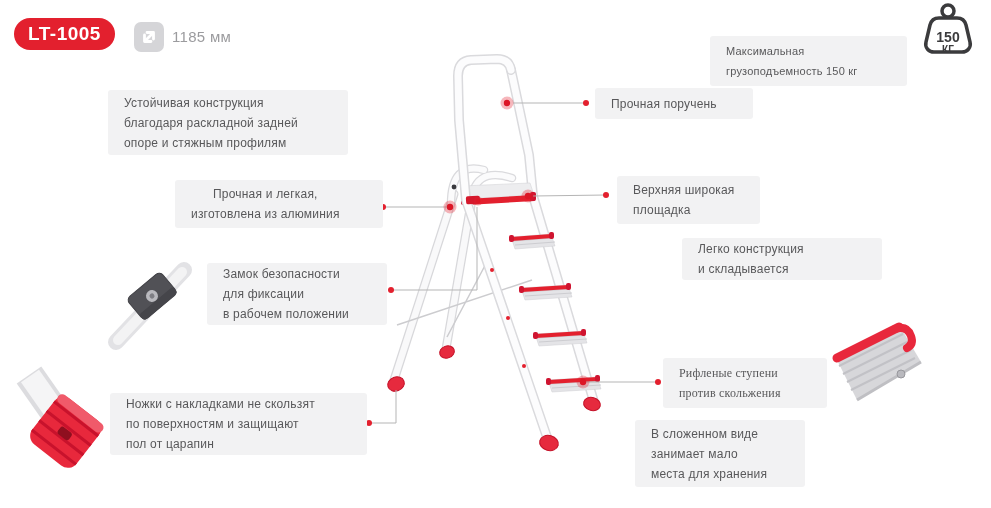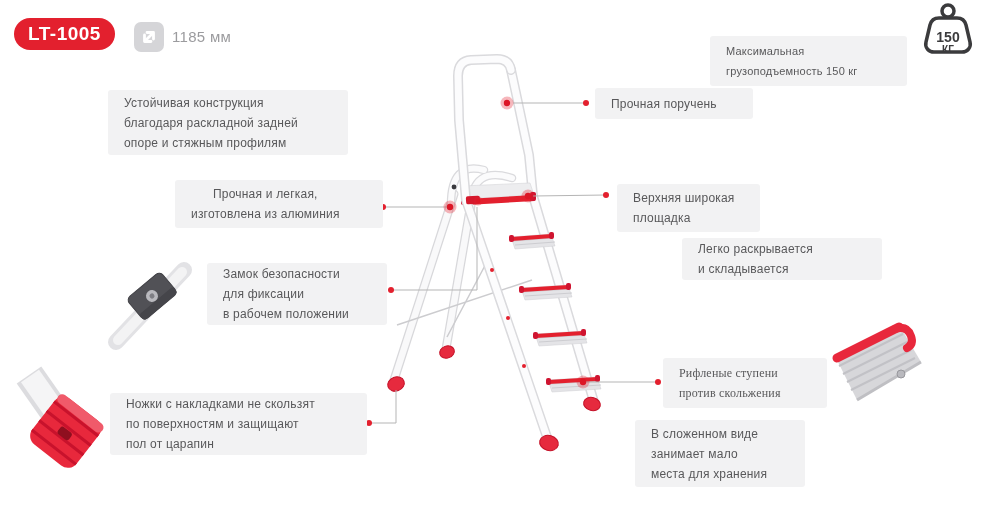--- a/index.html
+++ b/index.html
@@ -16,21 +16,21 @@
 
   .callout{position:absolute;background:#f2f2f3;color:#58585a;font-size:12px;line-height:20px;
            letter-spacing:.2px;white-space:pre-line;display:flex;align-items:center;
            padding:0 16px;box-sizing:border-box;border-radius:3px;}
   .c-load{left:710px;top:36px;width:197px;height:50px;font-size:11px;}
   .c1{left:108px;top:90px;width:240px;height:65px;}
   .c2{left:175px;top:180px;width:208px;height:48px;text-align:center;}
   .c3{left:207px;top:263px;width:180px;height:62px;}
   .c4{left:110px;top:393px;width:257px;height:62px;}
   .c5{left:595px;top:88px;width:158px;height:31px;}
-  .c6{left:617px;top:184px;width:143px;height:48px;}
+  .c6{left:617px;top:176px;width:143px;height:48px;}
   .c7{left:682px;top:238px;width:200px;height:42px;}
   .c8{left:663px;top:358px;width:164px;height:50px;font-family:Liberation Serif, serif;}
   .c9{left:635px;top:420px;width:170px;height:67px;}
 
   .weight-icon{position:absolute;left:918px;top:0;width:60px;height:62px;}
 </style>
 </head>
 <body>
 
 <div class="stage">
@@ -212,21 +212,21 @@
 изготовлена из алюминия</div>
   <div class="callout c4">Ножки с накладками не скользят
 по поверхностям и защищают
 пол от царапин</div>
   <div class="callout c3">Замок безопасности
 для фиксации
 в рабочем положении</div>
   <div class="callout c5">Прочная поручень</div>
   <div class="callout c6">Верхняя широкая
 площадка</div>
-  <div class="callout c7">Легко раскрывается
+  <div class="callout c7">Легко конструкция
 и складывается</div>
   <div class="callout c8">Рифленые ступени
 против скольжения</div>
   <div class="callout c9">В сложенном виде
 занимает мало
 места для хранения</div>
 
 </div>
 
 </body></html>

